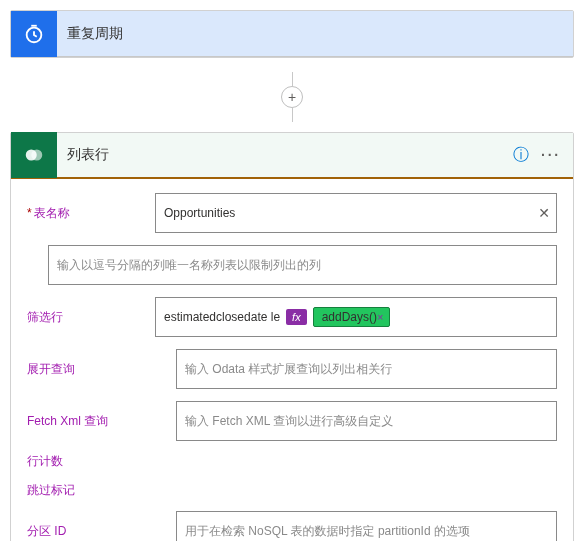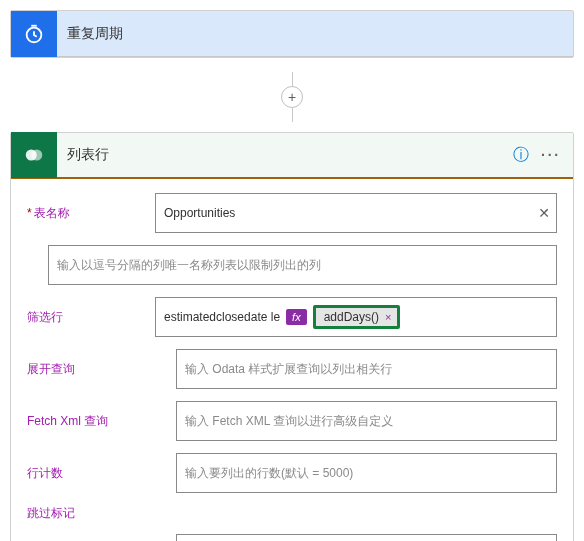--- a/index.html
+++ b/index.html
@@ -20,21 +20,21 @@
     .plus-circle { width: 22px; height: 22px; border: 1px solid #bfbfbf; border-radius: 50%; display: flex; align-items: center; justify-content: center; font-size: 14px; color: #605e5c; background: #fff; }
     .card-body { padding: 14px 16px 4px; }
     .form-row { display: flex; align-items: center; margin-bottom: 12px; }
     .label { width: 128px; flex-shrink: 0; font-size: 12px; color: #a21caf; }
     .required::before { content: "*"; color: #a80000; margin-right: 2px; }
     .field { flex: 1; border: 1px solid #898989; height: 40px; display: flex; align-items: center; padding: 0 8px; font-size: 12px; background: #fff; position: relative; color: #323130; }
     .field.placeholder { color: #8a8a8a; margin-left: 21px; }
     .clear-x { position: absolute; right: 6px; color: #605e5c; font-size: 14px; cursor: pointer; }
     .field.filter { padding: 0 4px 0 8px; gap: 6px; }
     .fx-badge { background: #8a2da5; color: #fff; font-size: 11px; font-style: italic; padding: 2px 6px; border-radius: 2px; display: inline-flex; align-items: center; }
-    .token { background: #e5e5e5; color: #323130; border: 3px solid #15803d; border-radius: 2px; padding: 2px 6px 2px 8px; font-size: 12px; display: inline-flex; align-items: center; gap: 6px; }
+    .token { background: #22c55e; color: #323130; border: 1px solid #15803d; border-radius: 2px; padding: 2px 6px 2px 8px; font-size: 12px; display: inline-flex; align-items: center; }
     .token .tx { color: #8a2da5; cursor: pointer; font-size: 11px; }
     svg { display: block; }
   </style>
 </head>
 <body>
 
 <div class="card">
   <div class="card-header blue">
     <div class="icon-box blue-bg">
       <svg width="22" height="22" viewBox="0 0 24 24" fill="none" stroke="#fff" stroke-width="2">
@@ -100,21 +100,20 @@
       <div class="field placeholder">输入 Odata 样式扩展查询以列出相关行</div>
     </div>
 
     <div class="form-row">
       <div class="label">Fetch Xml 查询</div>
       <div class="field placeholder">输入 Fetch XML 查询以进行高级自定义</div>
     </div>
 
     <div class="form-row">
       <div class="label">行计数</div>
-      <div class="field placeholder">输入要列出的行数(默认 = 5000)</div>
     </div>
 
     <div class="form-row">
       <div class="label">跳过标记</div>
     </div>
 
     <div class="form-row">
       <div class="label">分区 ID</div>
       <div class="field placeholder">用于在检索 NoSQL 表的数据时指定 partitionId 的选项</div>
     </div>

